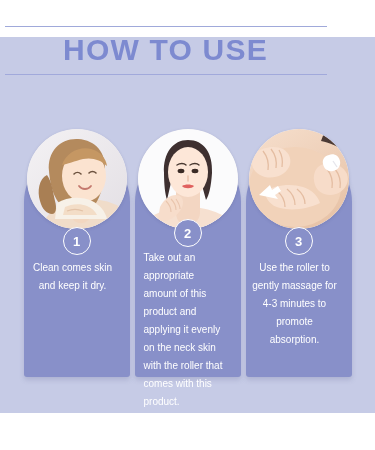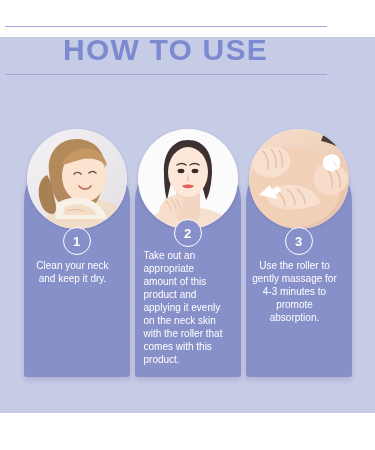--- a/index.html
+++ b/index.html
@@ -67,21 +67,21 @@
     color:#ffffff;
     font-size:13px;font-weight:bold;
     display:flex;align-items:center;justify-content:center;
     line-height:1;
     z-index:3;
   }
   .step-text{
     position:absolute;left:5px;right:13px;top:110px;
     color:#ffffff;
     font-size:10px;
-    line-height:13px;
+    line-height:18px;
     text-align:center;
   }
   .step-text.left{text-align:left;padding-left:4px;}
   .card.c2 .badge{top:70px;}
   .card.c2 .step-text{top:100px;}
 </style>
 </head>
 <body>
 
 <div class="page">
@@ -128,21 +128,21 @@
 
             <path d="M52 57c3 4 9 4 12 0" stroke="#c4796e" stroke-width="1.8" fill="none" stroke-linecap="round"></path>
 
             <path d="M30 74c10-6 24-7 35-2 8 4 13 10 15 18H28z" fill="#f7f1e8"></path>
             <path d="M38 78c6-3 15-4 22-1 5 2 8 5 10 9H36z" fill="#f3ddc7"></path>
             <path d="M40 82c5-2 11-2 16 0" stroke="#e3c3a8" stroke-width="1.2" fill="none"></path>
           </g>
         </svg>
       </div>
       <div class="badge">1</div>
-      <div class="step-text">Clean your neck and keep it dry.</div>
+      <div class="step-text">Clean comes skin and keep it dry.</div>
     </div>
 
     <div class="card c2">
       <div class="photo">
         <svg viewBox="0 0 100 100" xmlns="http://www.w3.org/2000/svg" aria-hidden="true">
           <defs>
             <clipPath id="cp2">
                 <circle cx="50" cy="50" r="50"></circle>
               </clipPath>
           </defs>

